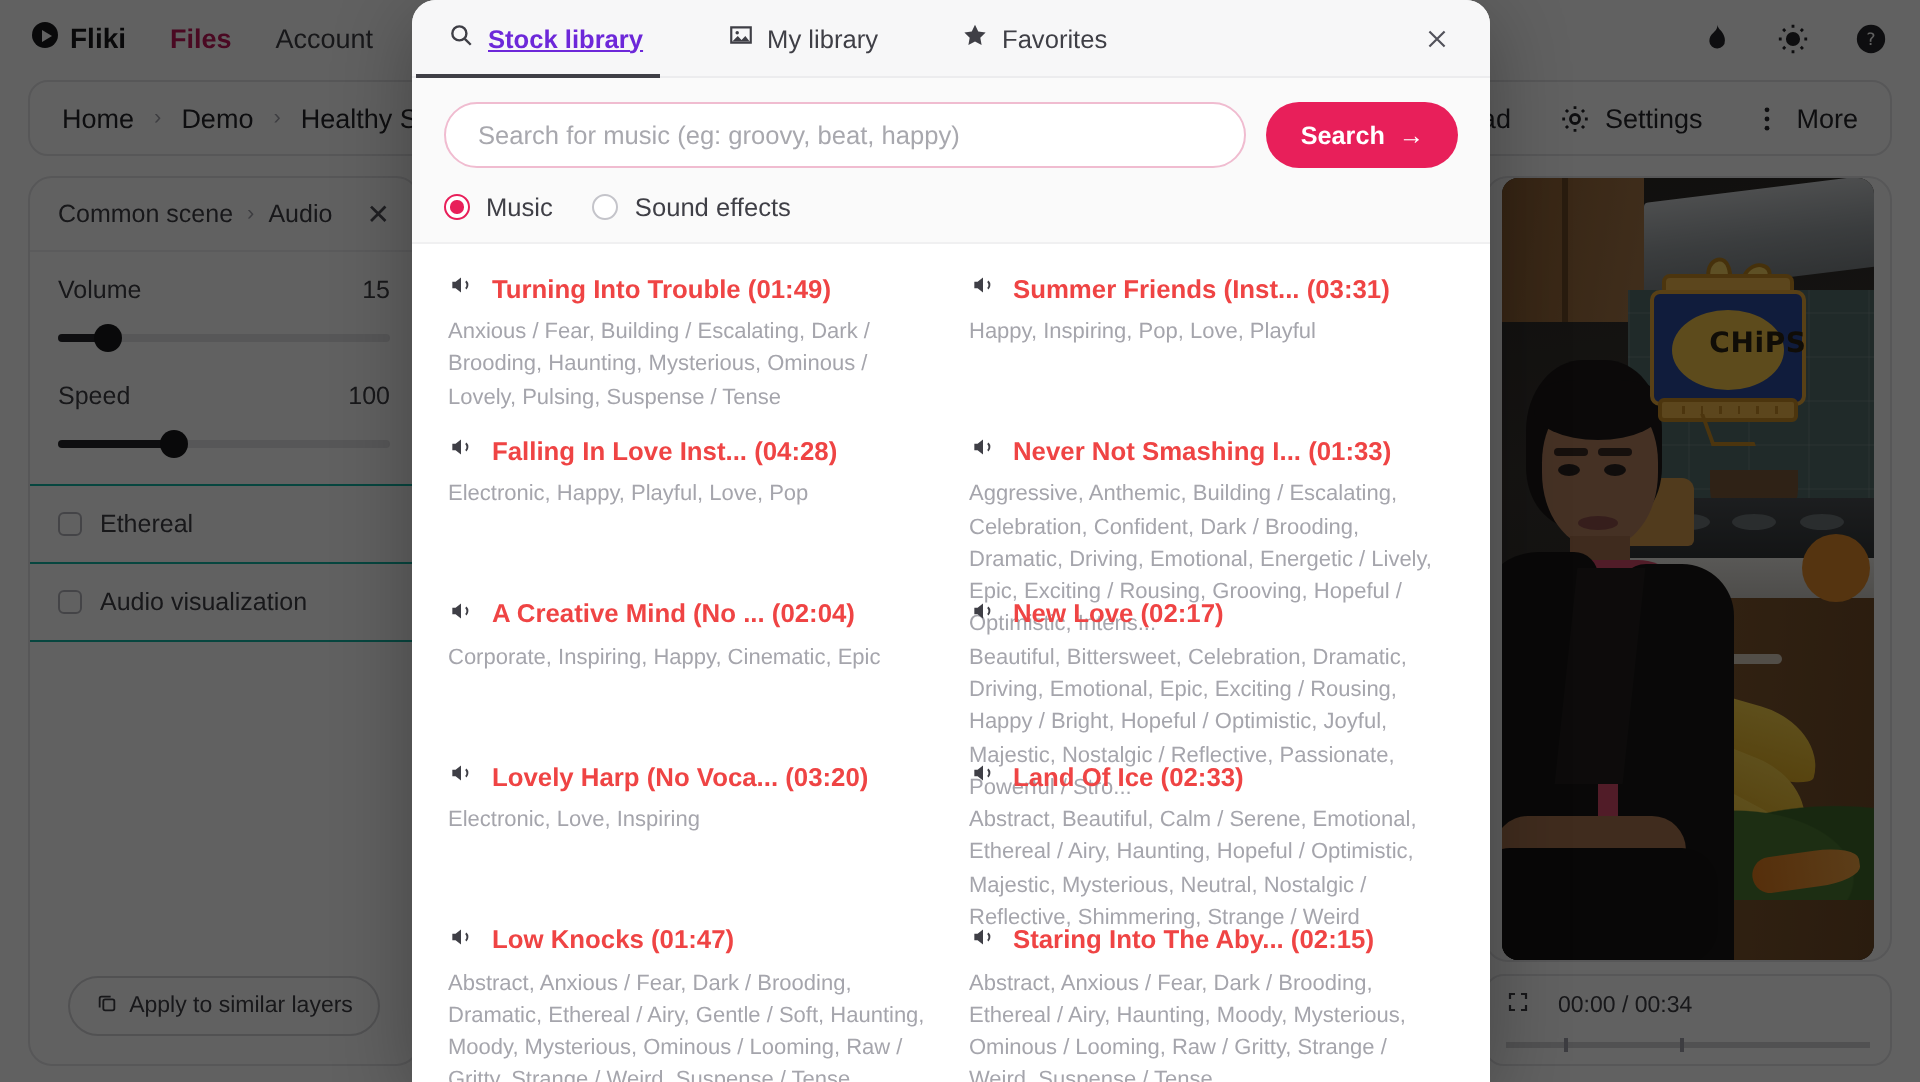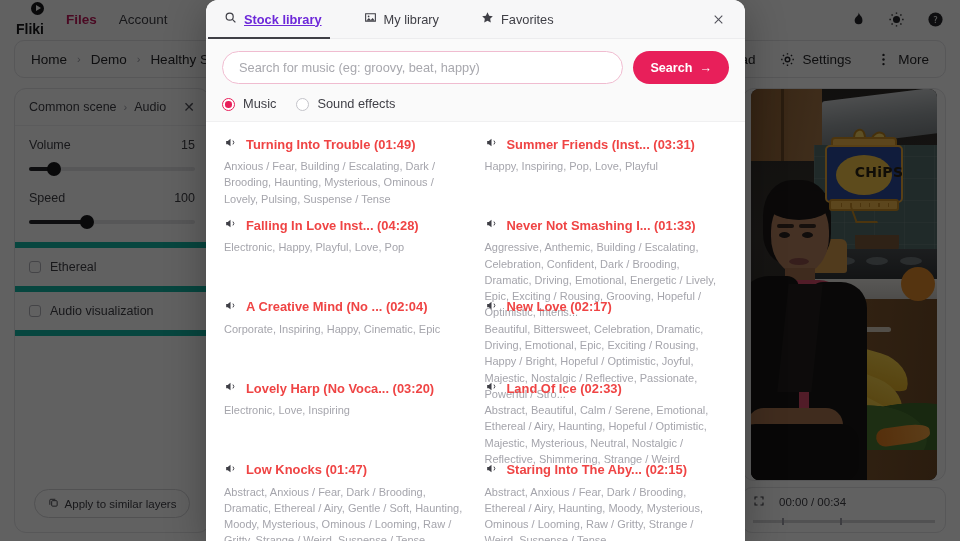--- a/index.html
+++ b/index.html
@@ -12,21 +12,21 @@
   #app { position: relative; width: 960px; height: 541px; }
 
   
   .editor { position: absolute; inset: 0; background: #fff; }
 
   .topnav {
     position: absolute; top: 0; left: 0; right: 0; height: 38px;
     background: #fff; display: flex; align-items: center;
     padding: 0 16px; gap: 22px; font-size: 13.5px;
   }
-  .brand { display: flex; align-items: flex-end; gap: 6px; font-weight: 700; color: #18181b; font-size: 14px; flex-direction: column;}
+  .brand { display: flex; align-items: flex-start; gap: 6px; font-weight: 700; color: #18181b; font-size: 14px;}
   .brand-dot {
     width: 13px; height: 13px; border-radius: 50%;
     background: #18181b; position: relative; flex: none;
   }
   .brand-dot::after {
     content: ""; position: absolute; left: 4.5px; top: 3.5px;
     border-left: 5px solid #fff; border-top: 3px solid transparent; border-bottom: 3px solid transparent;
   }
   .nav-link { color: #3f3f46; cursor: pointer; }
   .nav-link.active { color: #c2185b; font-weight: 600; }
@@ -48,21 +48,21 @@
   .props {
     position: absolute; top: 88px; left: 14px; width: 196px; bottom: 8px;
     border: 1px solid #e4e4e7; border-radius: 12px; background: #fff;
     display: flex; flex-direction: column; overflow: hidden;
   }
   .props-head {
     display: flex; align-items: center; gap: 7px; padding: 10px 14px;
     border-bottom: 1px solid #efeff1; font-size: 12.5px; color: #3f3f46;
   }
   .props-head .x { margin-left: auto; font-size: 14px; color: #52525b; cursor: pointer; }
-  .sec { padding: 12px 14px; border-bottom: 6px solid #14b8a6; }
+  .sec { padding: 12px 14px; border-bottom: 1px solid #14b8a6; }
   .row { display: flex; justify-content: space-between; font-size: 12.5px; color: #3f3f46; margin-bottom: 9px; }
   .slider { position: relative; height: 16px; margin-bottom: 14px; }
   .slider .track { position: absolute; top: 6px; left: 0; right: 0; height: 4px; border-radius: 3px; background: #e4e4e7; }
   .slider .fill { position: absolute; top: 6px; left: 0; height: 4px; border-radius: 3px; background: #27272a; }
   .slider .knob {
     position: absolute; top: 1px; width: 14px; height: 14px; border-radius: 50%;
     background: #18181b; transform: translateX(-7px);
   }
   .chk-row { display: flex; align-items: center; gap: 9px; font-size: 12.5px; color: #3f3f46; }
   .chk { width: 12px; height: 12px; border: 1.4px solid #b4b4bb; border-radius: 3px; flex: none; }
@@ -226,21 +226,21 @@
     padding: 0 16px; font-size: 12.8px; color: #3f3f46; background: #fff;
     font-family: inherit; outline: none;
   }
   .m-input::placeholder { color: #a8a8ae; }
   .m-search-btn {
     height: 33px; padding: 0 17px; border-radius: 999px; border: none;
     background: #e81f5a; color: #fff; font-size: 12.6px; font-weight: 600;
     display: flex; align-items: center; gap: 7px; cursor: pointer; font-family: inherit;
   }
   .m-radios { display: flex; align-items: center; gap: 20px; margin-top: 12px; }
-  .radio-wrap { display: flex; align-items: flex-end; gap: 8px; font-size: 12.8px; color: #3f3f46; cursor: pointer; }
+  .radio-wrap { display: flex; align-items: center; gap: 8px; font-size: 12.8px; color: #3f3f46; cursor: pointer; }
   .radio {
     width: 13px; height: 13px; border-radius: 50%; border: 1.6px solid #c4c4ca;
     flex: none; position: relative; background: #fff;
   }
   .radio.on { border-color: #e81f5a; }
   .radio.on::after {
     content: ""; position: absolute; inset: 2.2px; border-radius: 50%; background: #e81f5a;
   }
 
   .m-list {

